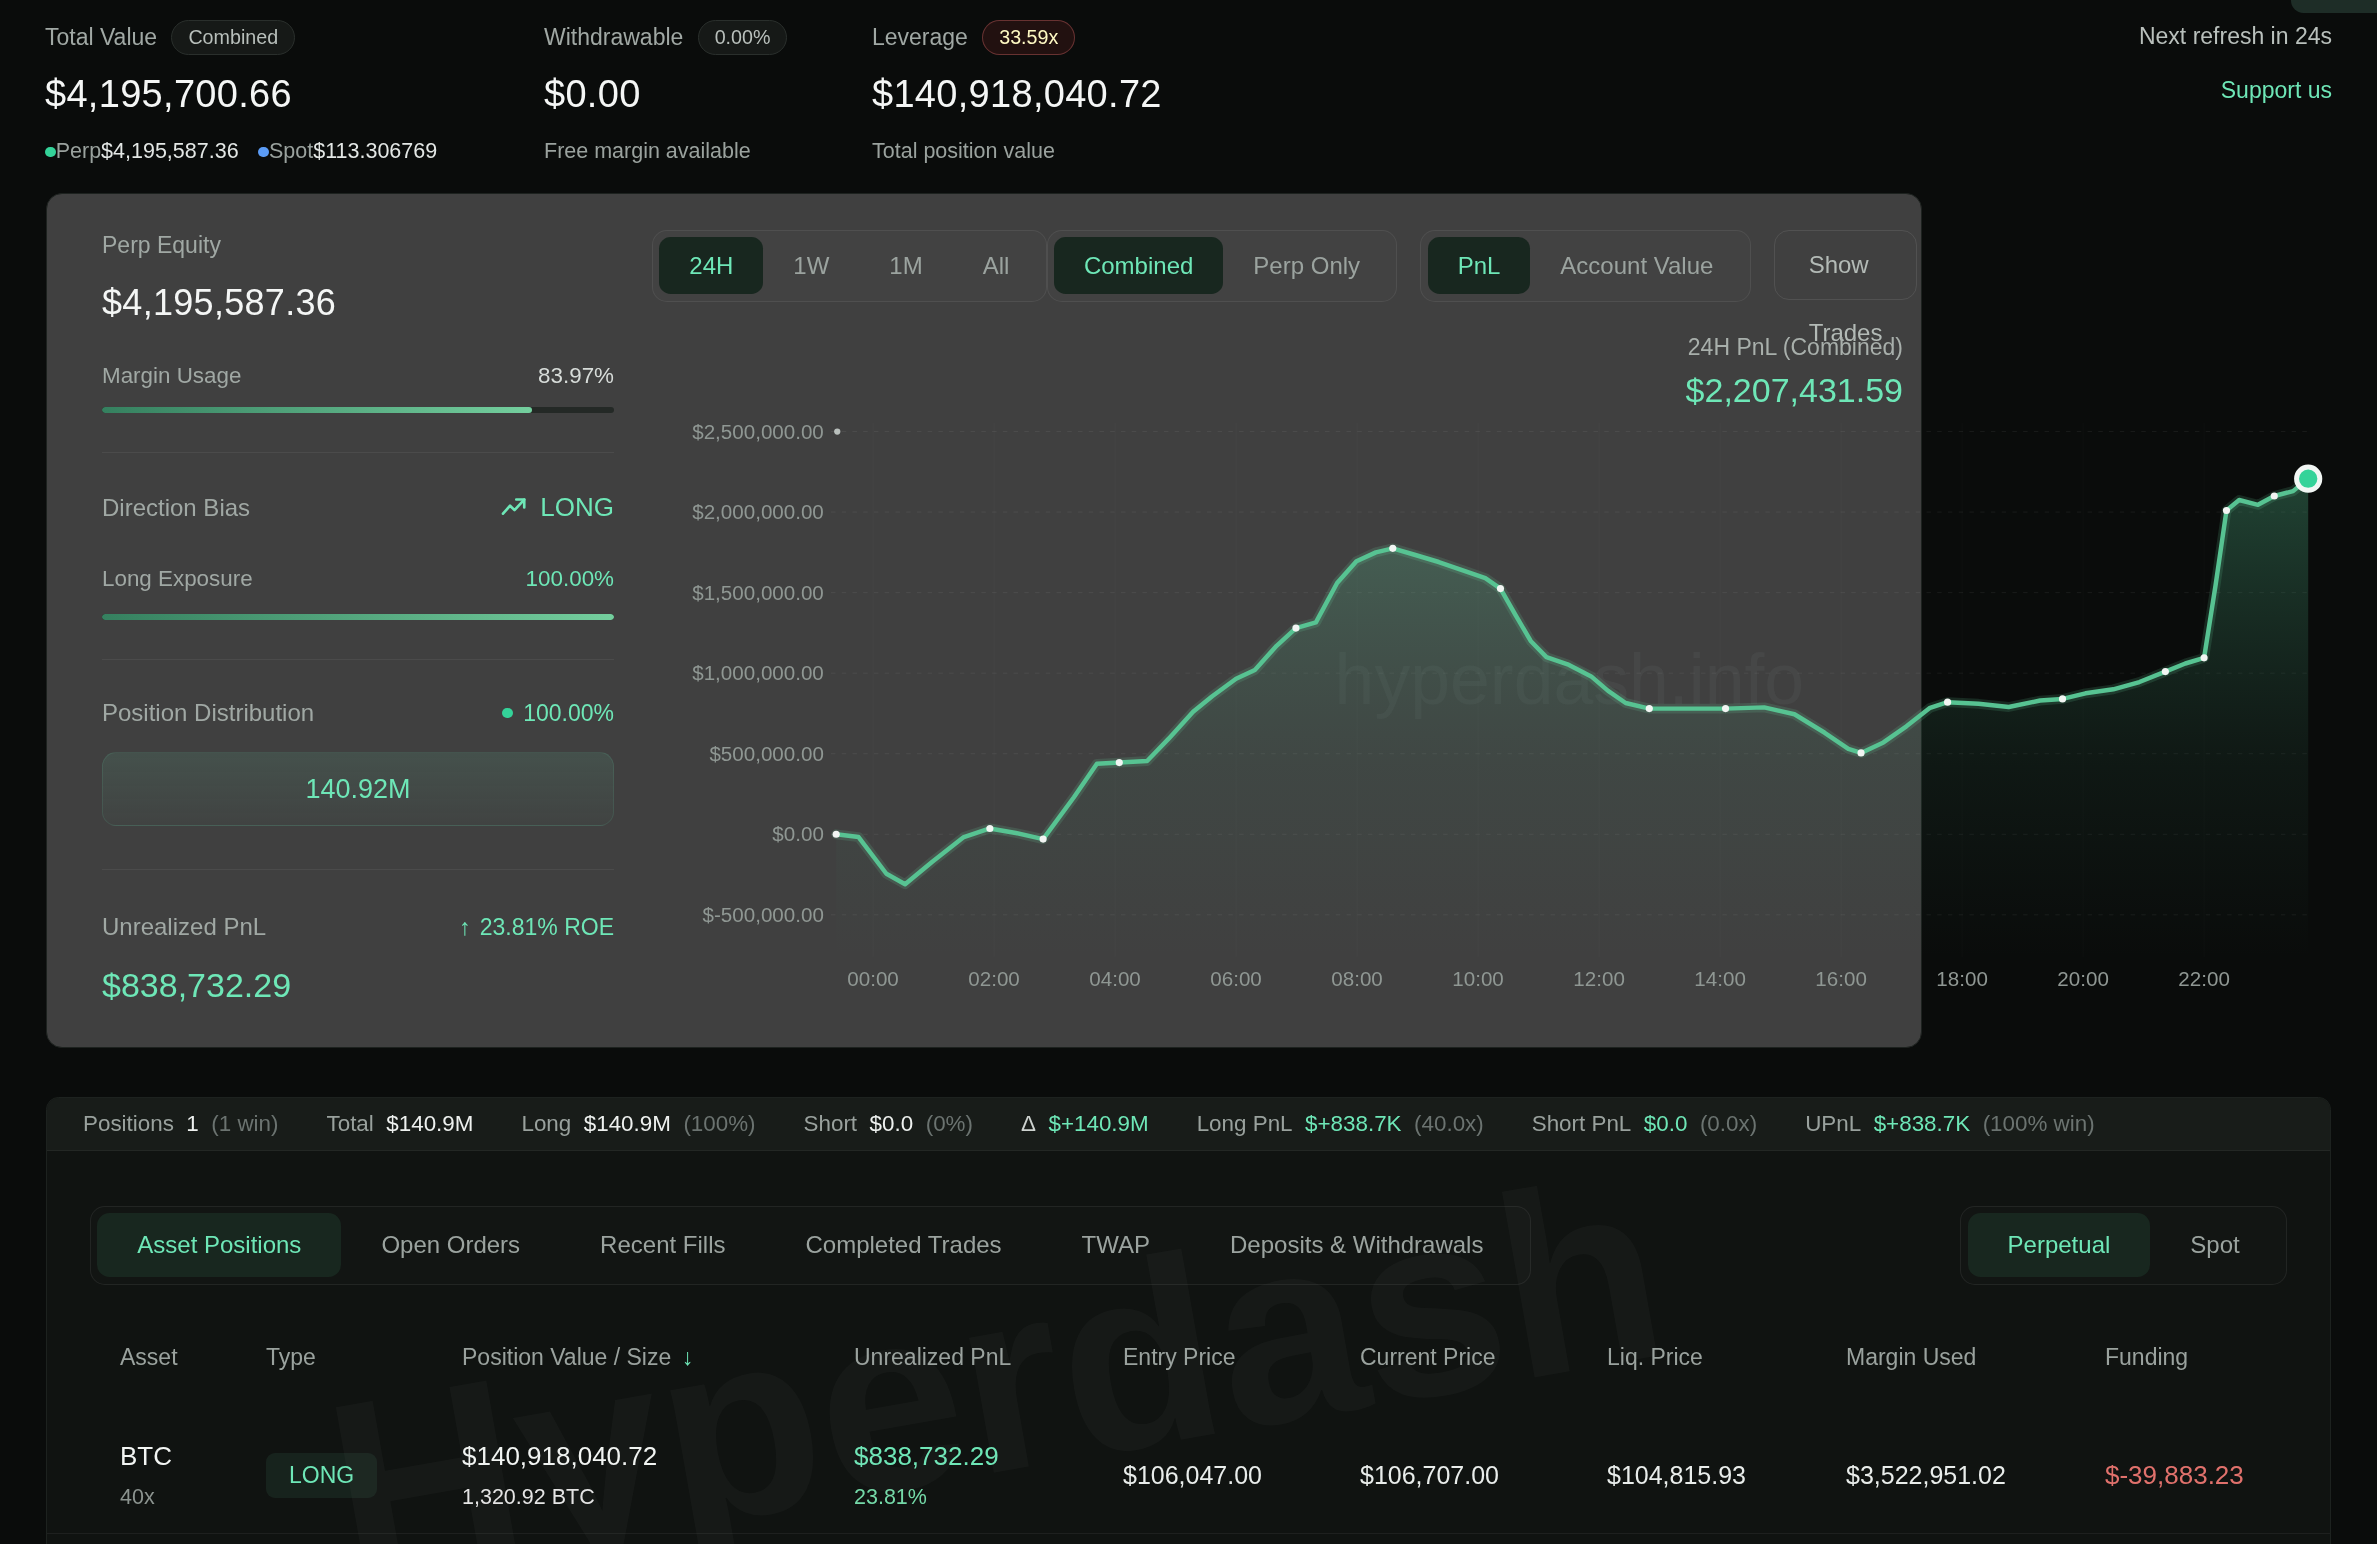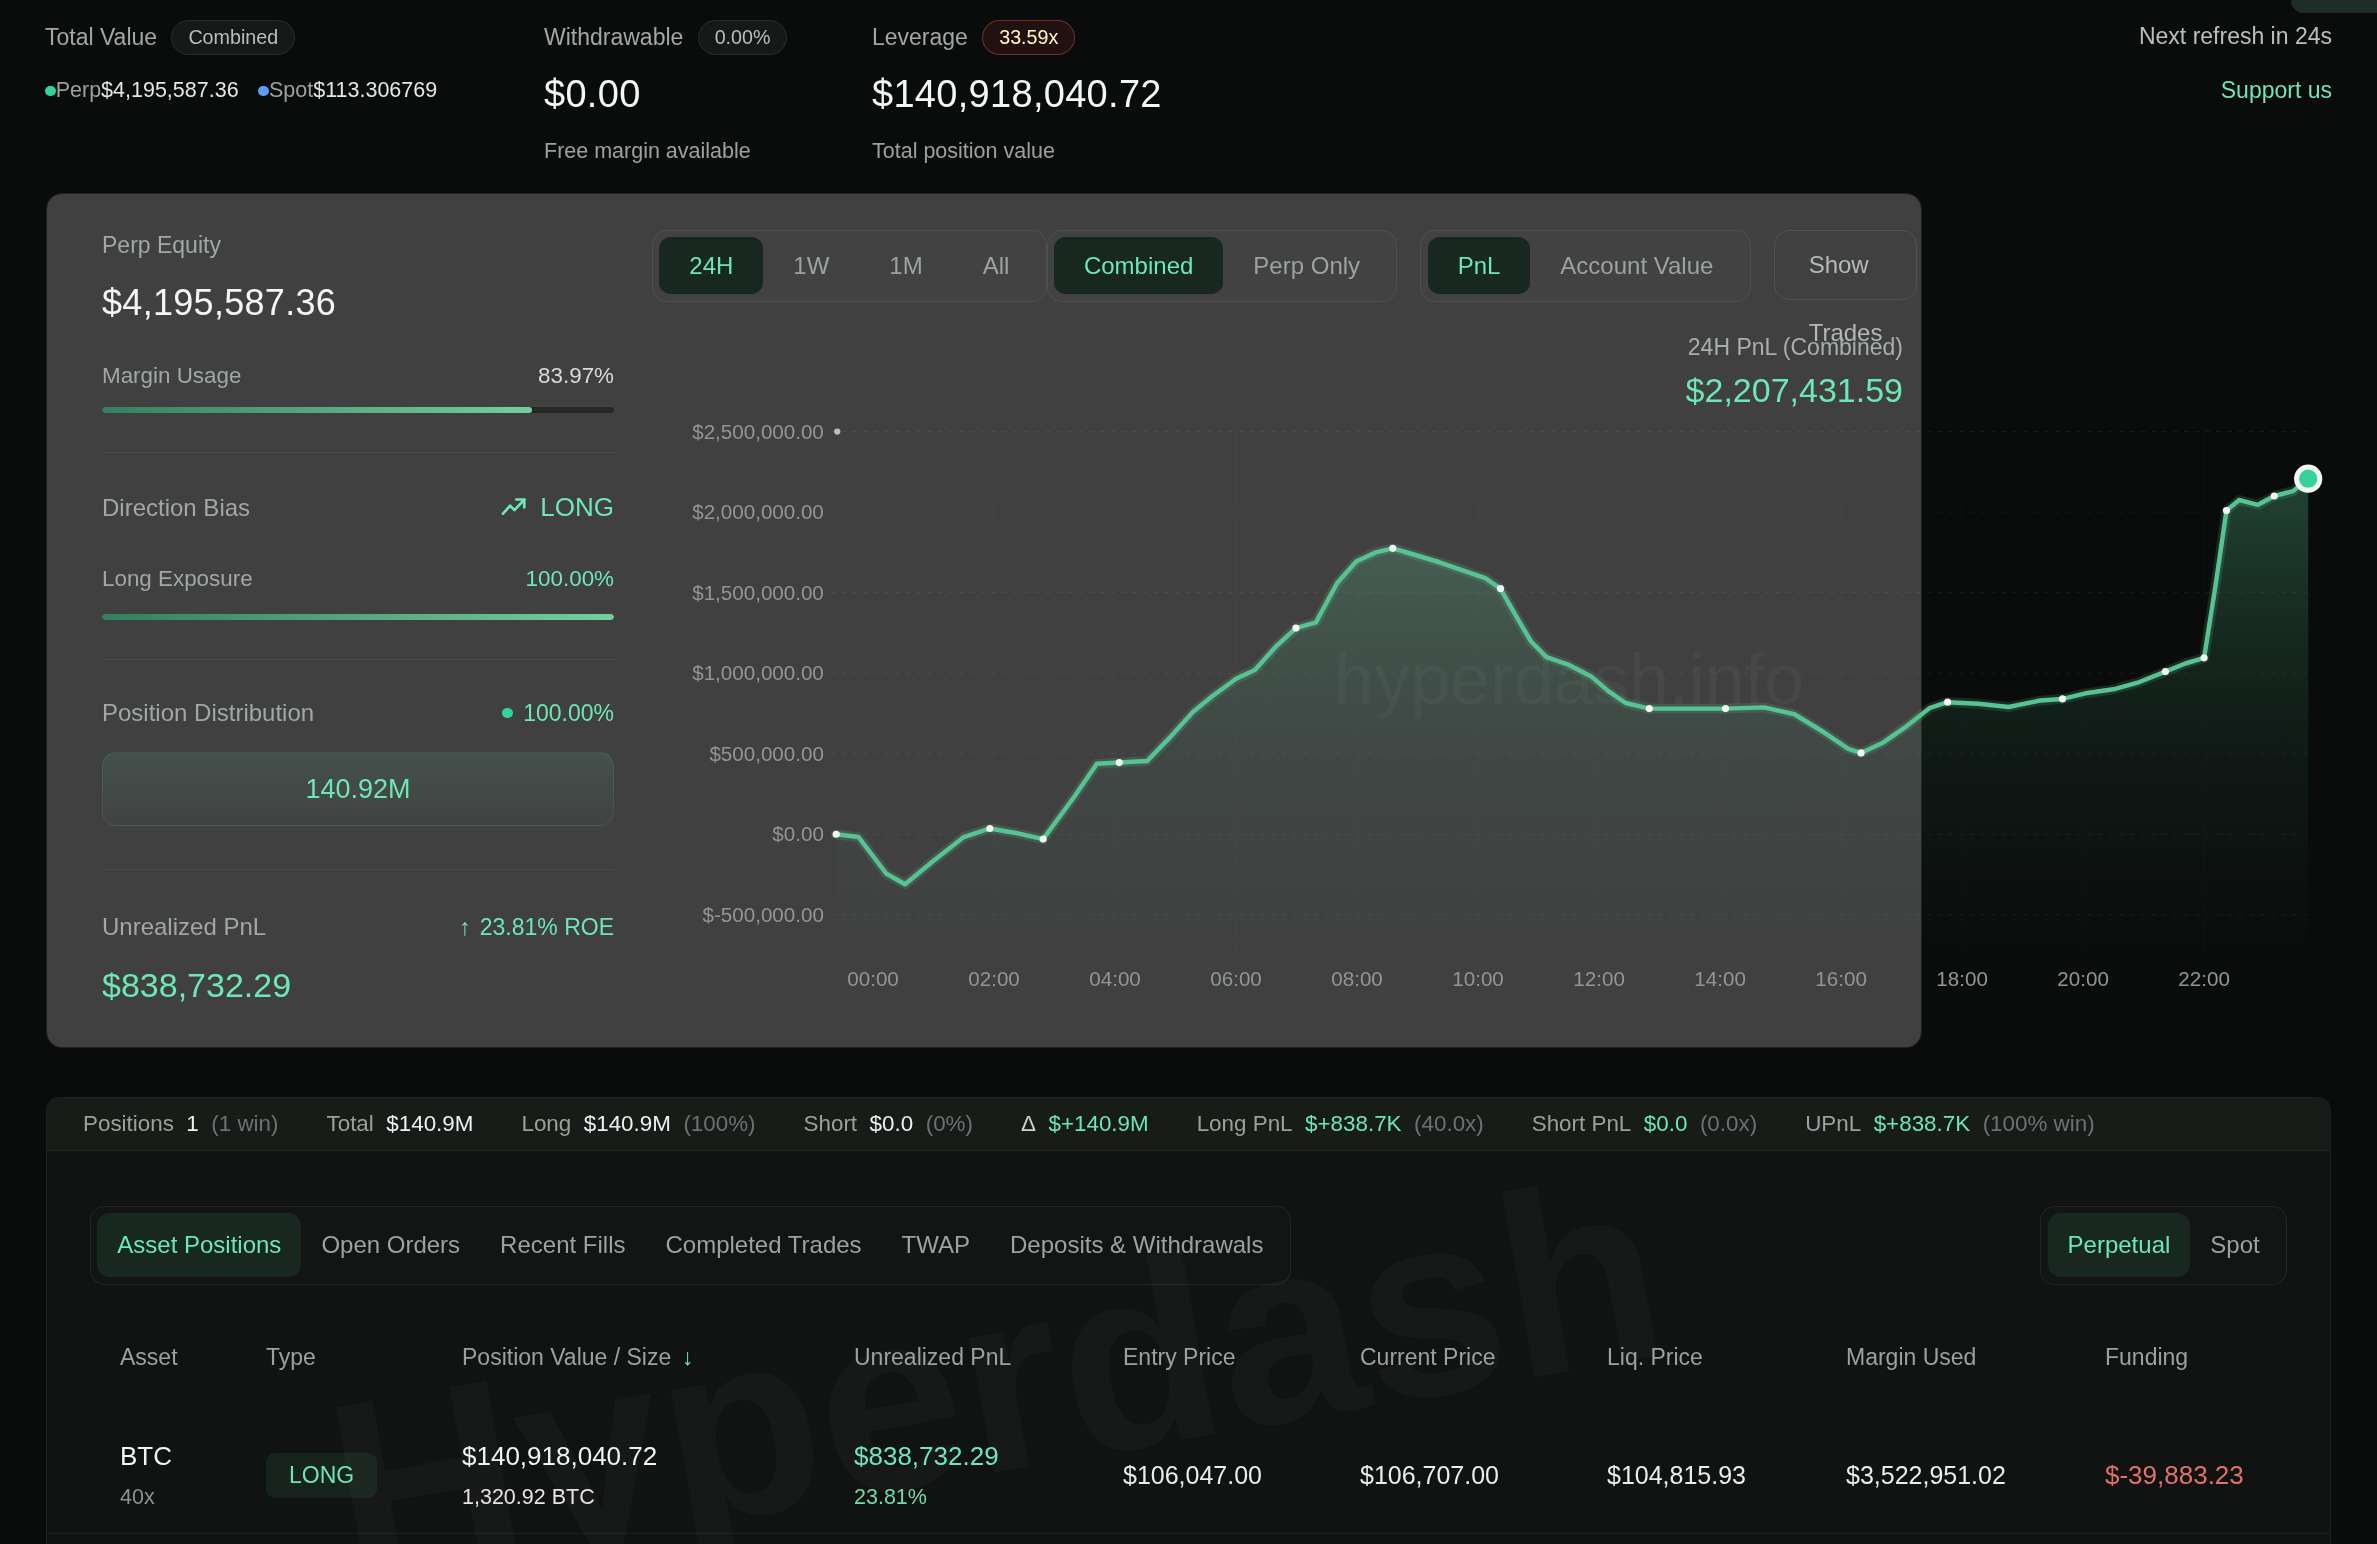--- a/index.html
+++ b/index.html
@@ -72,21 +72,21 @@
   .bottom-section{position:absolute;left:46px;top:1097px;width:2285px;height:448px;box-sizing:border-box;
     background:#101311;border:0.9px solid #1d221f;border-radius:12.5px 12.5px 0 0;overflow:hidden;}
   .summary-strip{height:52px;background:#181c19;border-bottom:0.9px solid rgba(255,255,255,.05);
     display:flex;align-items:center;padding:0 36px;gap:48px;font-size:22.4px;white-space:nowrap;}
   .sum-item{display:flex;align-items:baseline;gap:12.5px;}
   .sum-label{color:#99a19d;}
   .sum-value{color:#eef1ef;font-weight:500;}
   .sum-value.green{color:#6ee7b7;}
   .sum-note{color:#6b7370;}
   .tabs-row{margin:55px 43px 0;display:flex;align-items:flex-start;}
-  .tab-btn{height:64px;line-height:64px;padding:0 20px;font-size:24px;color:#9ba39f;border-radius:12.5px;cursor:pointer;white-space:nowrap;}
+  .tab-btn{height:64px;line-height:64px;padding:0 40px;font-size:24px;color:#9ba39f;border-radius:12.5px;cursor:pointer;white-space:nowrap;}
   .tab-btn.active{background:#18271f;color:#6ee7b7;}
   .table{margin-top:59px;padding:0 36px 0 73px;}
   .tgrid{display:grid;grid-template-columns:146px 196px 392px 269px 237px 247px 239px 259px 1fr;align-items:center;}
   .th{font-size:23px;color:#9aa29e;display:flex;align-items:center;gap:10.7px;}
   .sort-ic{color:#6ee7b7;font-size:23px;}
   .trow{margin-top:52px;min-height:106px;}
   .cell-main{font-size:26px;color:#f2f5f3;font-weight:500;}
   .cell-sub{font-size:21.5px;color:#8b938f;margin-top:12.5px;}
   .cell-sub.green{color:#74d9a8;}
   .cell-main.green{color:#6ee7b7;}
@@ -102,20 +102,21 @@
 <body>
 
 <div class="corner-frag"></div>
 
 <div class="top-header">
   <div class="stat w1">
     <div class="stat-label-row">
       <span>Total Value</span>
       <span class="badge">Combined</span>
     </div>
+    <div class="stat-value">$4,195,700.66</div>
     <div class="stat-sub">
       <span class="cdot green"></span>
       <span>Perp</span>
       <b>$4,195,587.36</b>
       <span class="cdot blue spot-gap"></span>
       <span>Spot</span>
       <b>$113.306769</b>
     </div>
   </div>
   <div class="stat w2">

